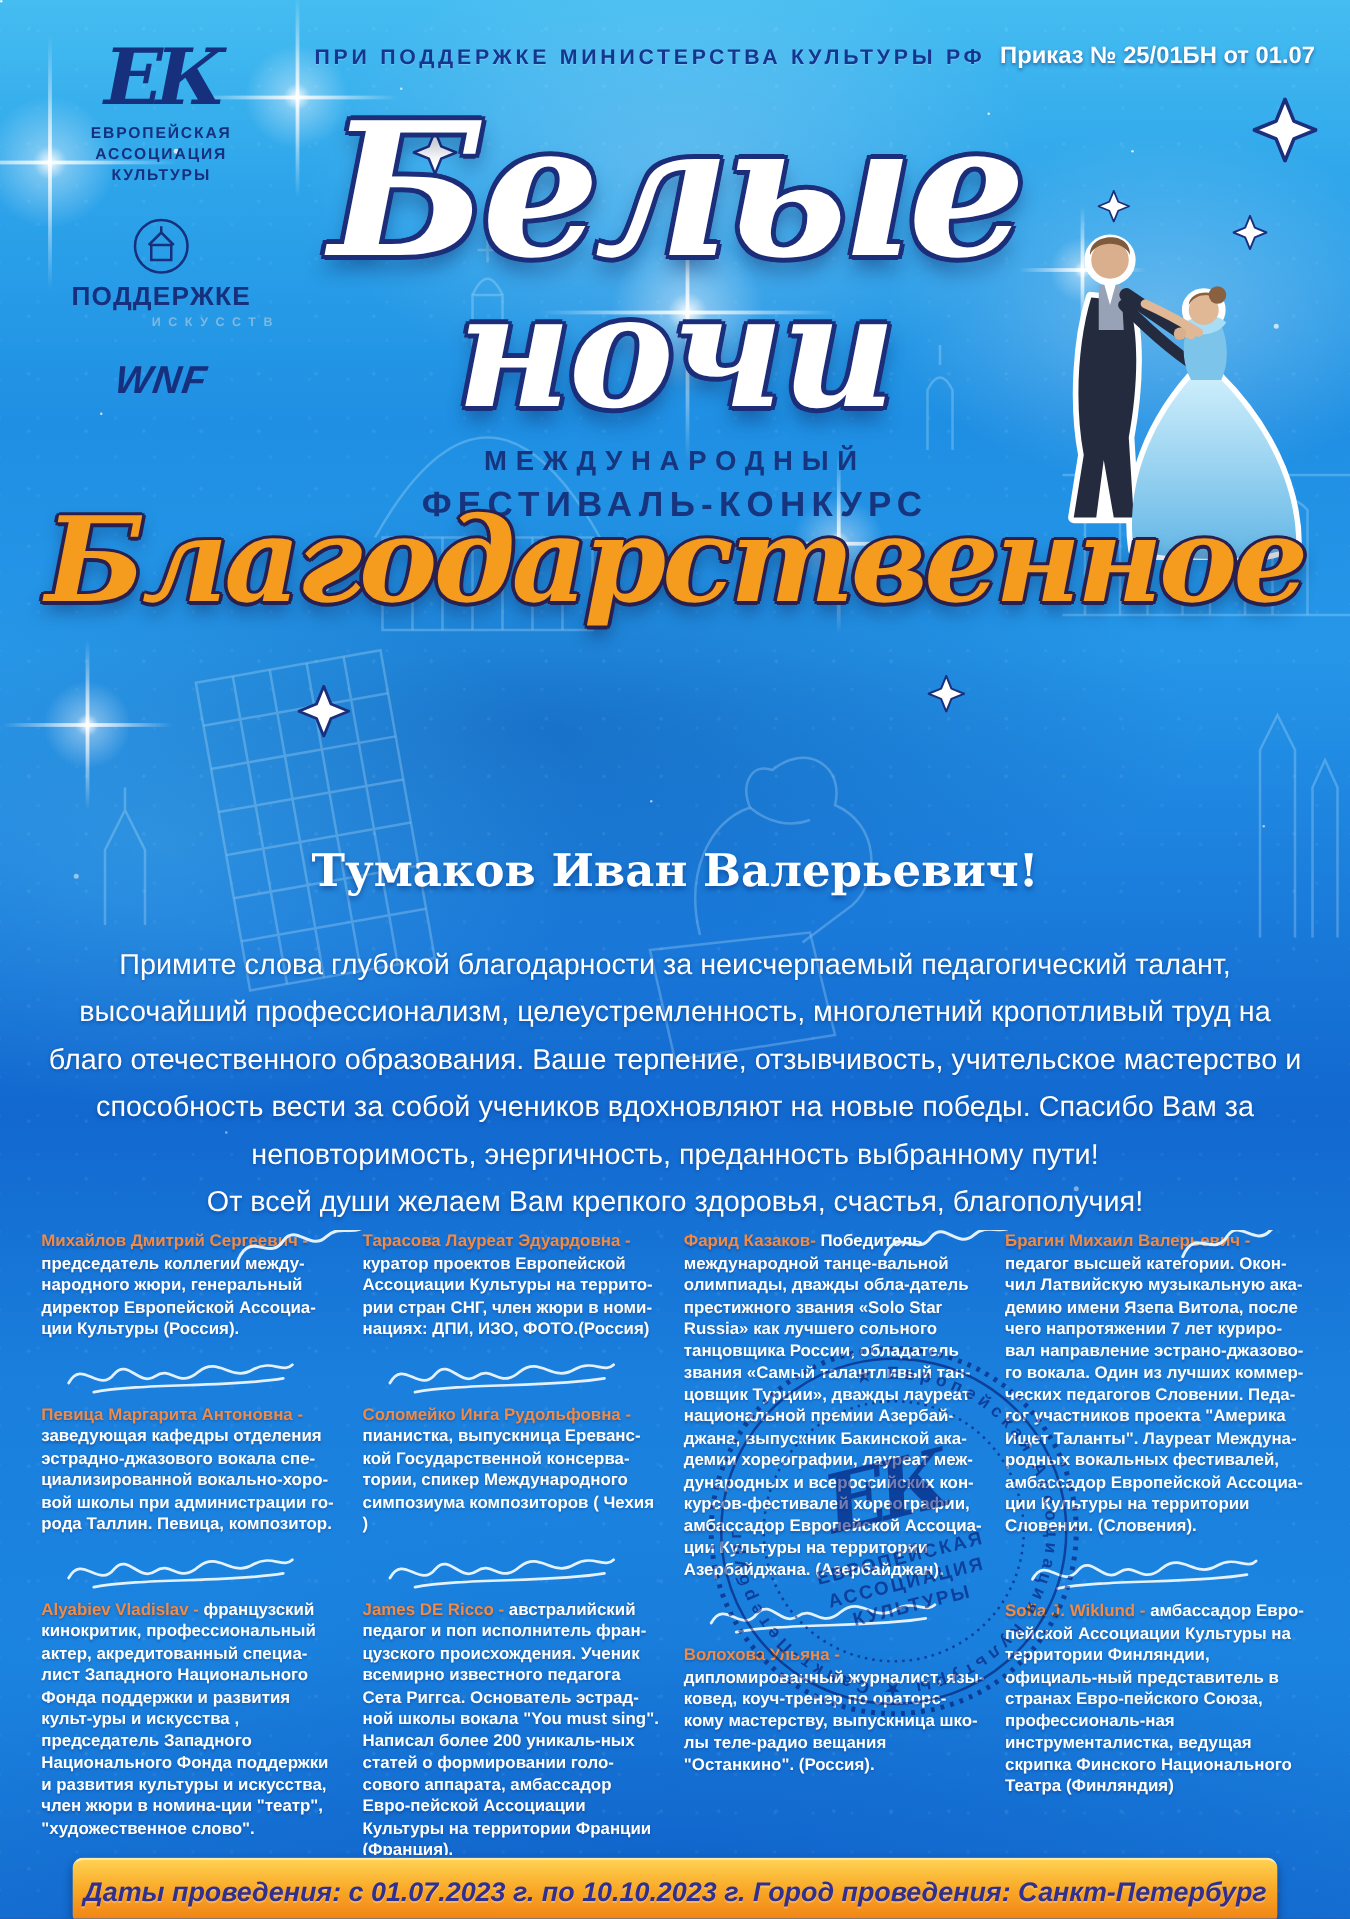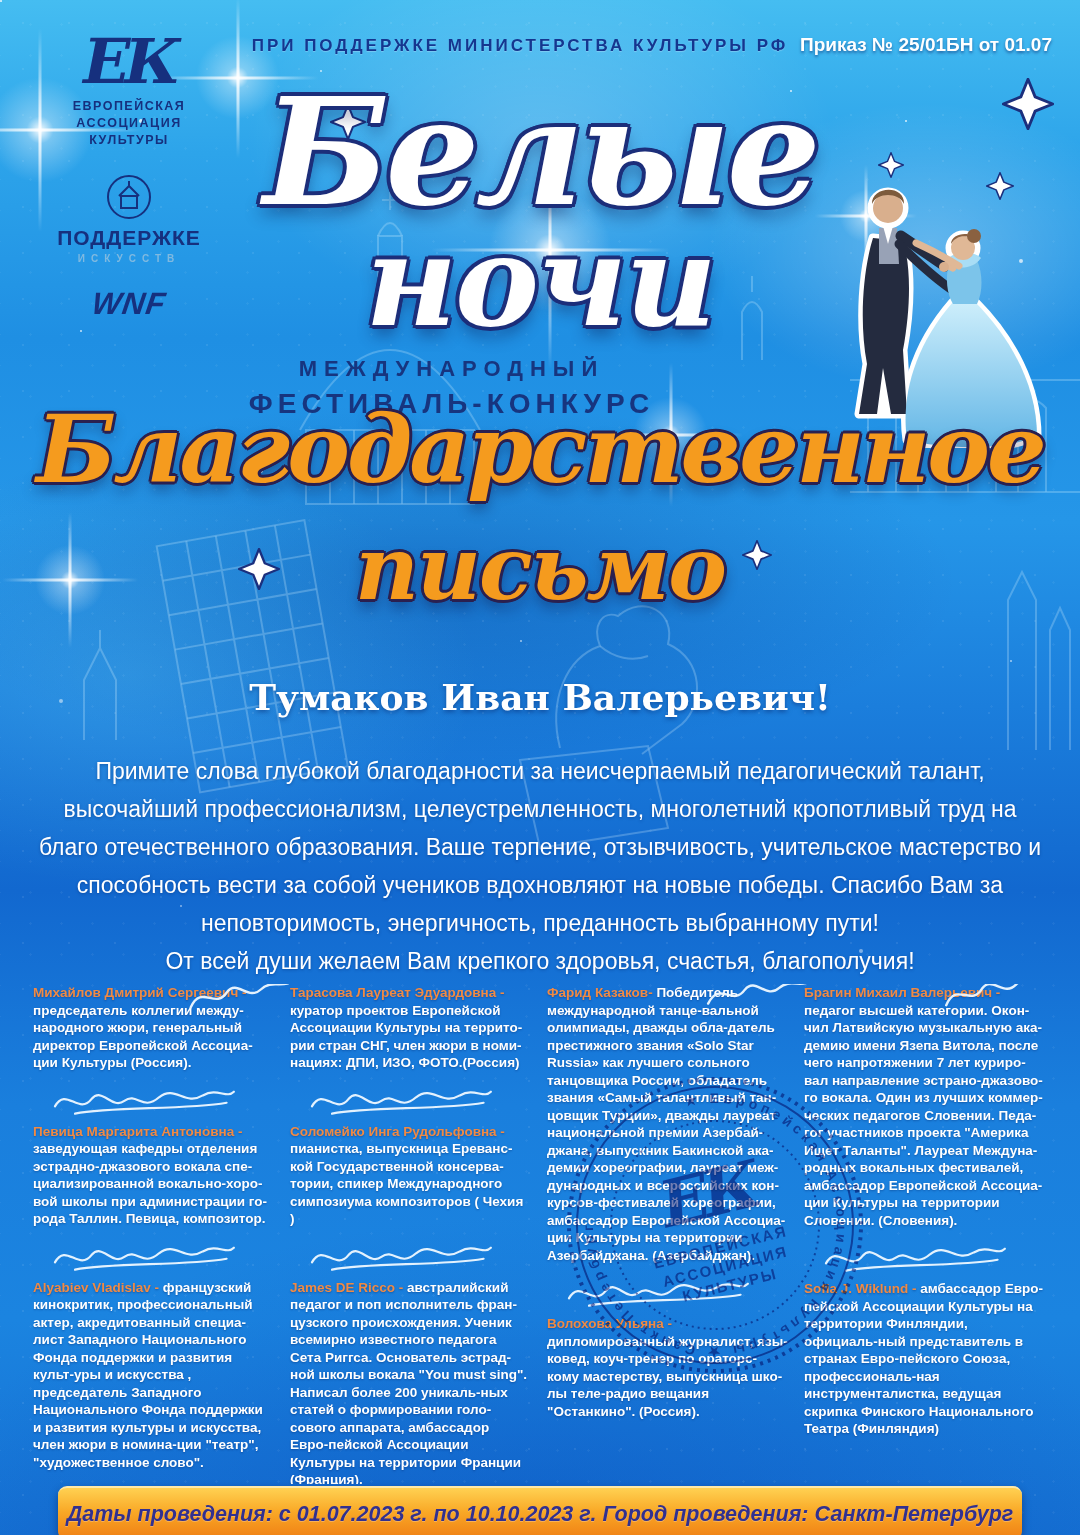--- a/index.html
+++ b/index.html
@@ -56,32 +56,32 @@
   .order{position:absolute;right:28px;top:34px;color:#fff;font-weight:bold;font-size:19px;
     text-shadow:0 2px 3px rgba(10,40,110,.55);}
   .logos{position:absolute;left:34px;top:34px;width:190px;text-align:center;color:var(--navy);}
   .ek-mark{font-family:"DejaVu Serif",serif;font-style:italic;font-weight:bold;
     font-size:62px;line-height:.9;letter-spacing:-6px;color:#16307e;}
   .ek-caption{margin-top:8px;font-size:12.5px;font-weight:bold;letter-spacing:1.5px;
     white-space:pre-line;line-height:1.35;color:#16307e;}
   .academy{margin-top:26px;}
   .academy svg{display:block;margin:0 auto;}
   .academy-title{margin-top:6px;font-size:21px;font-weight:bold;color:#16307e;letter-spacing:1px;}
-  .academy-sub{margin-top:3px;font-size:10px;font-weight:bold;letter-spacing:6px;color:#7fb9e0;}
+  .academy-sub{margin-top:3px;font-size:10px;font-weight:bold;letter-spacing:6px;color:#7fb9e0;text-align:right;}
   .wn-mark{margin-top:22px;font-size:31px;font-weight:900;font-style:italic;color:#16307e;
     transform:skewX(-8deg);letter-spacing:1px;}
   
   .script{font-family:"DejaVu Serif",serif;font-style:italic;font-weight:bold;text-align:center;position:absolute;left:0;width:1080px;z-index:3;}
   .title1{top:78px;font-size:148px;line-height:1;color:#fff;letter-spacing:-4px;
     text-shadow:-4px 0 0 #1c2e7a,4px 0 0 #1c2e7a,0 -4px 0 #1c2e7a,0 4px 0 #1c2e7a,
       -3px -3px 0 #1c2e7a,3px 3px 0 #1c2e7a,-3px 3px 0 #1c2e7a,3px -3px 0 #1c2e7a,0 10px 16px rgba(8,25,80,.45);}
   .title2{top:218px;font-size:126px;line-height:1;color:#fff;letter-spacing:-2px;
     text-shadow:-4px 0 0 #1c2e7a,4px 0 0 #1c2e7a,0 -4px 0 #1c2e7a,0 4px 0 #1c2e7a,
       -3px -3px 0 #1c2e7a,3px 3px 0 #1c2e7a,-3px 3px 0 #1c2e7a,3px -3px 0 #1c2e7a,0 10px 16px rgba(8,25,80,.45);}
-  .fest{position:absolute;left:0;width:903px;text-align:center;color:#17357f;font-weight:bold;z-index:3;}
+  .fest{position:absolute;left:0;width:1080px;text-align:center;color:#17357f;font-weight:bold;z-index:3;}
   .fest1{top:356px;font-size:22px;letter-spacing:7px;}
   .fest2{top:388px;font-size:28px;letter-spacing:5px;}
   .heading1{top:398px;font-size:94px;line-height:1.1;color:var(--accent-orange);letter-spacing:-3px;
     text-shadow:-3px 0 0 #2a2050,3px 0 0 #2a2050,0 -3px 0 #2a2050,0 3px 0 #2a2050,
       -2px -2px 0 #2a2050,2px 2px 0 #2a2050,-2px 2px 0 #2a2050,2px -2px 0 #2a2050,0 8px 14px rgba(10,10,50,.4);}
   .heading2{top:520px;font-size:88px;line-height:1.1;color:var(--accent-orange);letter-spacing:-2px;
     text-shadow:-3px 0 0 #2a2050,3px 0 0 #2a2050,0 -3px 0 #2a2050,0 3px 0 #2a2050,
       -2px -2px 0 #2a2050,2px 2px 0 #2a2050,-2px 2px 0 #2a2050,2px -2px 0 #2a2050,0 8px 14px rgba(10,10,50,.4);}
   .couple{position:absolute;left:795px;top:146px;width:272px;height:302px;z-index:2;pointer-events:none;}
   
@@ -236,21 +236,20 @@
         <circle cx="149" cy="121" r="5" fill="#d9af8d"></circle>
       </g>
     </g>
   </svg>
 
   <div class="script title1">Белые</div>
   <div class="script title2">ночи</div>
   <div class="fest fest1">МЕЖДУНАРОДНЫЙ</div>
   <div class="fest fest2">ФЕСТИВАЛЬ-КОНКУРС</div>
   <div class="script heading1">Благодарственное</div>
-  <div class="script heading2">письмо</div>
 
   <div class="recipient">Тумаков Иван Валерьевич!</div>
   <div class="body-text">
     <p>Примите слова глубокой благодарности за неисчерпаемый педагогический талант, высочайший профессионализм, целеустремленность, многолетний кропотливый труд на благо отечественного образования. Ваше терпение, отзывчивость, учительское мастерство и способность вести за собой учеников вдохновляют на новые победы. Спасибо Вам за неповторимость, энергичность, преданность выбранному пути!</p>
     <p>От всей души желаем Вам крепкого здоровья, счастья, благополучия!</p>
   </div>
 
   <div class="grid" style="position:absolute;">
     <div class="sig-top" style="left:150px;top:-12px;transform:rotate(-8deg);">
       <svg width="120" height="40" viewBox="0 0 120 40">

